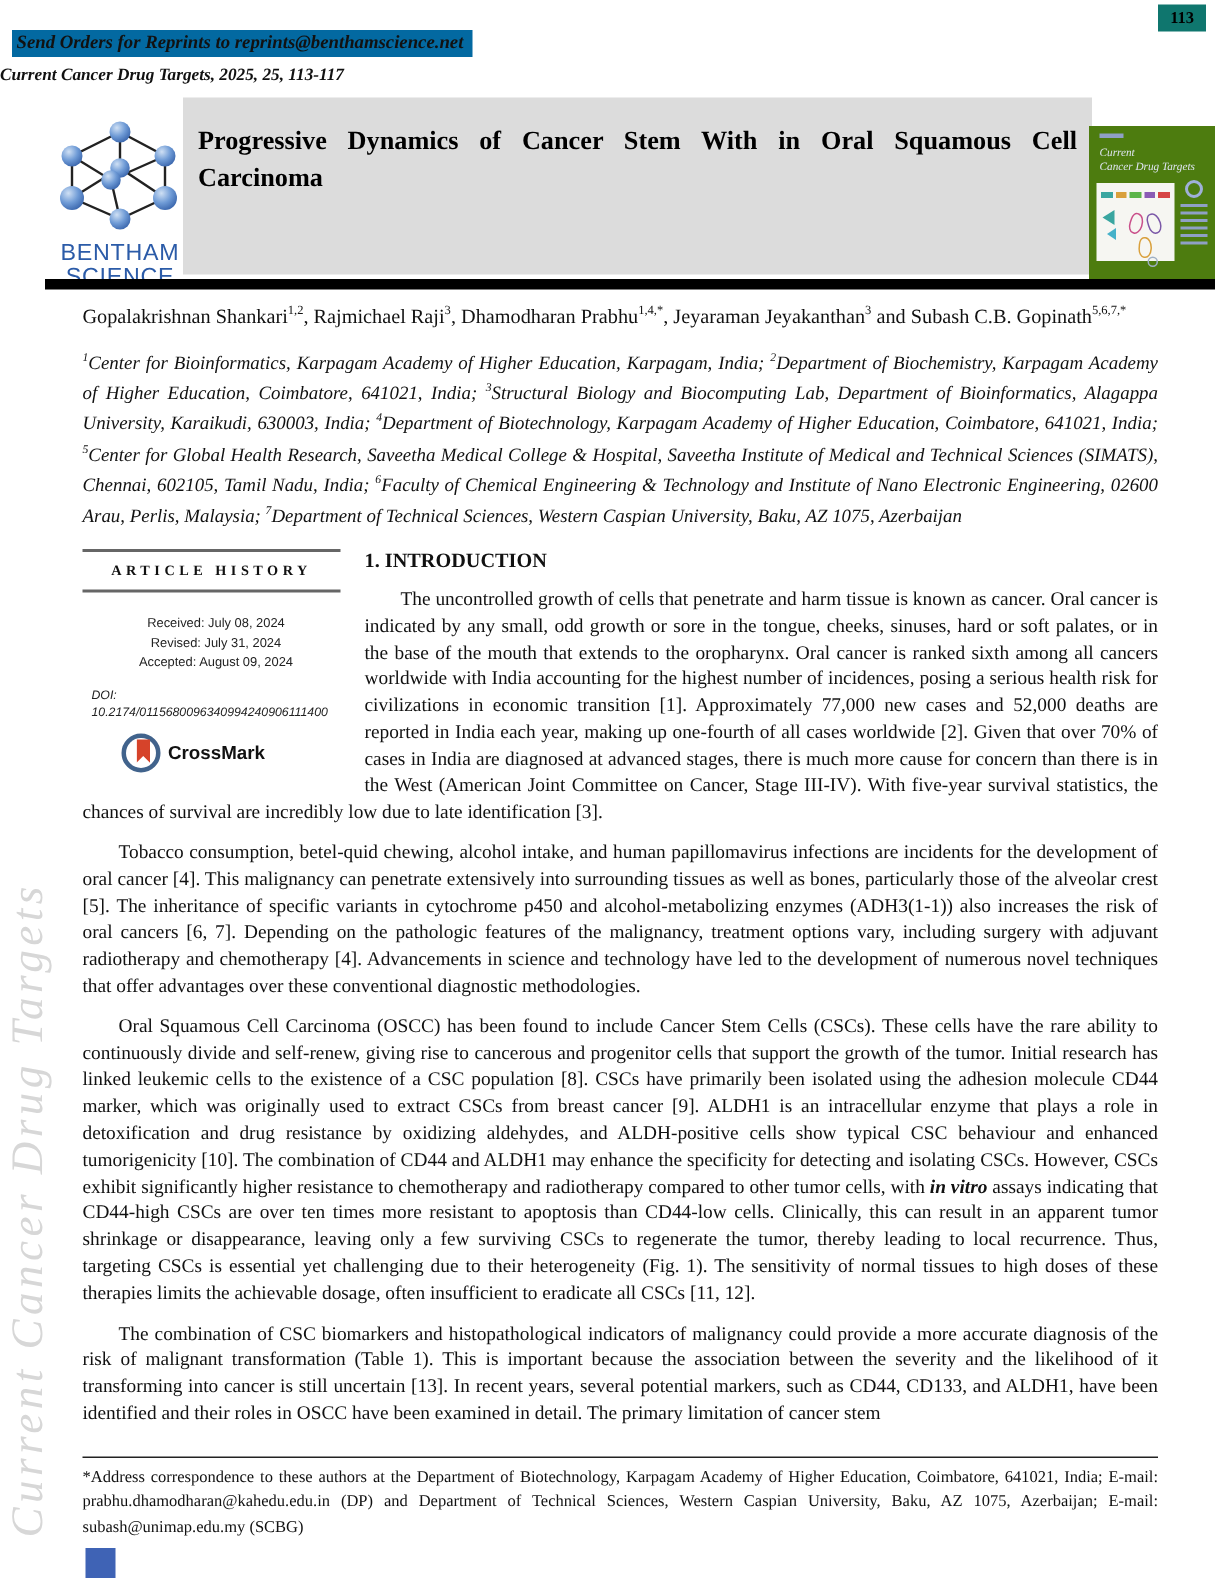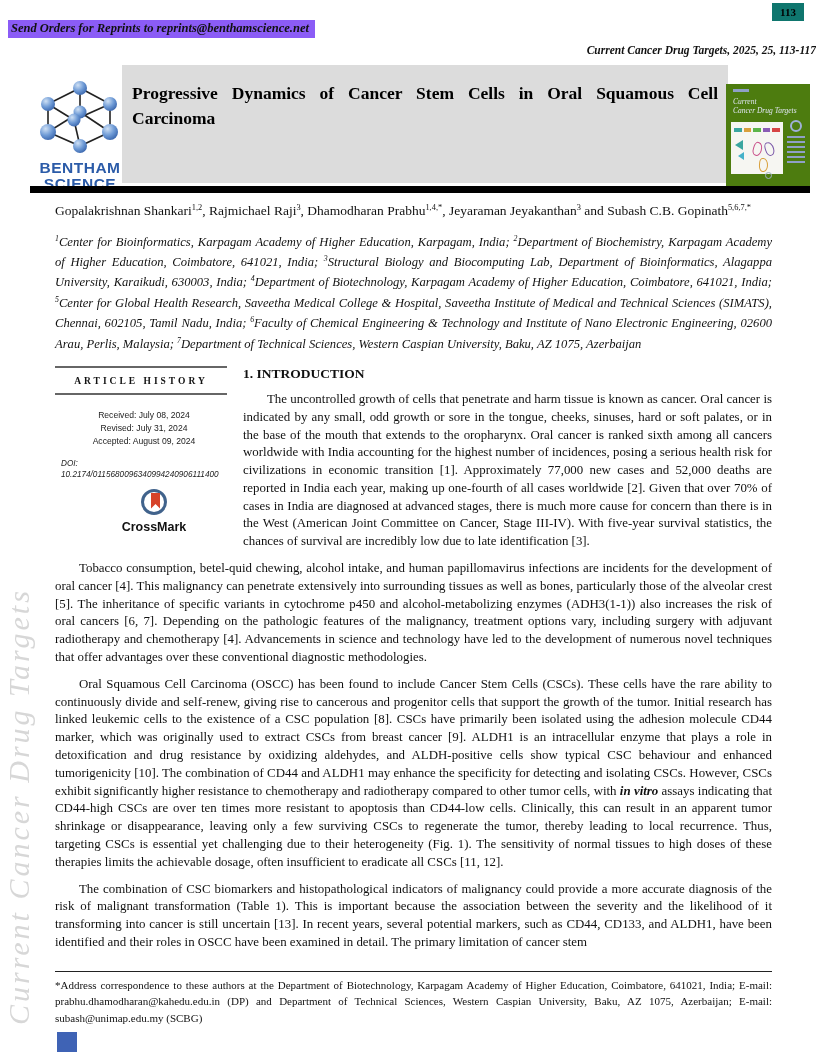--- a/index.html
+++ b/index.html
@@ -8,32 +8,32 @@
     width: 816px; height: 1056px; position: relative; overflow: hidden;
     font-family: "Liberation Serif", serif; color: #111;
   }
 
   
   .pagenum-box {
     position: absolute; top: 3px; right: 12px; background: #0f766e;
     font-weight: bold; font-size: 11px; padding: 3px 8px; color: #000;
   }
   .reprint-notice {
-    position: absolute; top: 20px; left: 8px; background: #8b5cf6;
+    position: absolute; top: 20px; left: 8px; background: #0369a1;
     font-style: italic; font-weight: bold; font-size: 12.5px; padding: 1px 6px 2px 3px;
   }
   .citation-line {
-    position: absolute; top: 44px; left: 0; width: 100%; text-align: right;
+    position: absolute; top: 44px; left: 0; width: 100%; text-align: left;
     font-style: italic; font-weight: bold; font-size: 11.5px;
   }
 
   
   .header { position: absolute; top: 64px; left: 30px; right: 4px; height: 129px; }
   .logo-col { position: absolute; left: 2px; top: 16px; width: 96px; text-align: center; }
-  .logo-text { font-family: "Liberation Sans", sans-serif; font-weight: bold; color: #2b5ba8;
+  .logo-text { font-family: "Liberation Sans", sans-serif; font-weight: normal; color: #2b5ba8;
     font-size: 15.5px; line-height: 1.0; letter-spacing: 0.5px; margin-top: 2px; }
   .head-center { position: absolute; left: 92px; width: 606px; top: 0; }
   .article-type { font-weight: bold; font-size: 12.5px; padding: 2px 0 3px 2px;
     border-bottom: 2px solid #222; letter-spacing: 0.5px; }
   .title-box { background: #dcdcdc; margin-top: 1px; padding: 16px 10px 30px 10px; min-height: 118px; }
   .title-box h1 { font-size: 17.5px; font-weight: bold; line-height: 1.45;
     text-align: justify; color: #000; }
   .black-bar { position: absolute; top: 186px; left: 30px; right: 6px; height: 7px; background: #000; }
 
   
@@ -67,21 +67,21 @@
 
   .main::after { content: ""; display: block; clear: both; }
   .history {
     float: left; width: 172px; margin-right: 16px; margin-bottom: 6px;
     border-top: 2px solid #666; font-family: "Liberation Sans", sans-serif;
   }
   .hist-title { text-align: center; font-family: "Liberation Serif", serif; font-weight: bold;
     font-size: 9.5px; letter-spacing: 3px; padding: 8px 0 7px 0; border-bottom: 2px solid #666; }
   .hist-dates { font-size: 8.6px; line-height: 1.5; padding: 14px 0 0 6px; color: #222; text-align: center; }
   .doi { font-size: 8.2px; font-style: italic; padding: 10px 0 0 6px; line-height: 1.4; color: #222; }
-  .crossmark { margin: 8px 0 0 26px; display: flex; align-items: center; gap: 5px; cursor: pointer; flex-direction: column; }
+  .crossmark { margin: 8px 0 0 26px; display: flex; align-items: center; gap: 5px; cursor: pointer; }
   .cm-icon { width: 26px; height: 26px; border-radius: 50%; background: #41638c; position: relative;
     border: 2px solid #41638c; }
   .cm-icon::before { content: ""; position: absolute; inset: 1px; background: #fff; border-radius: 50%; }
   .cm-icon::after { content: ""; position: absolute; left: 8px; top: 2px; width: 9px; height: 16px;
     background: #d6432a; clip-path: polygon(0 0, 100% 0, 100% 100%, 50% 72%, 0 100%); }
   .cm-label { font-family: "Liberation Sans", sans-serif; font-weight: bold; font-size: 12.5px; color: #111; }
 
   .intro-heading { font-size: 13.5px; font-weight: bold; margin: 5px 0 9px 0; }
   .body-para { font-size: 12.9px; line-height: 1.38; text-align: justify;
     text-indent: 24px; margin-bottom: 9px; }
@@ -135,21 +135,21 @@
       </g>
     </svg>
     <div class="logo-text">
       <span>BENTHAM</span><br>
       <span>SCIENCE</span>
     </div>
   </div>
 
   <div class="head-center">
     <div class="title-box">
-      <h1>Progressive Dynamics of Cancer Stem Cells in Oral Squamous Cell Carcinoma</h1>
+      <h1>Progressive Dynamics of Cancer Stem With in Oral Squamous Cell Carcinoma</h1>
     </div>
   </div>
 
   <div class="cover">
     <div class="vol-dash"></div>
     <div class="cov-title">
       <span>Current</span><br>
       <span>Cancer Drug Targets</span>
     </div>
     <div class="cover-panel">

